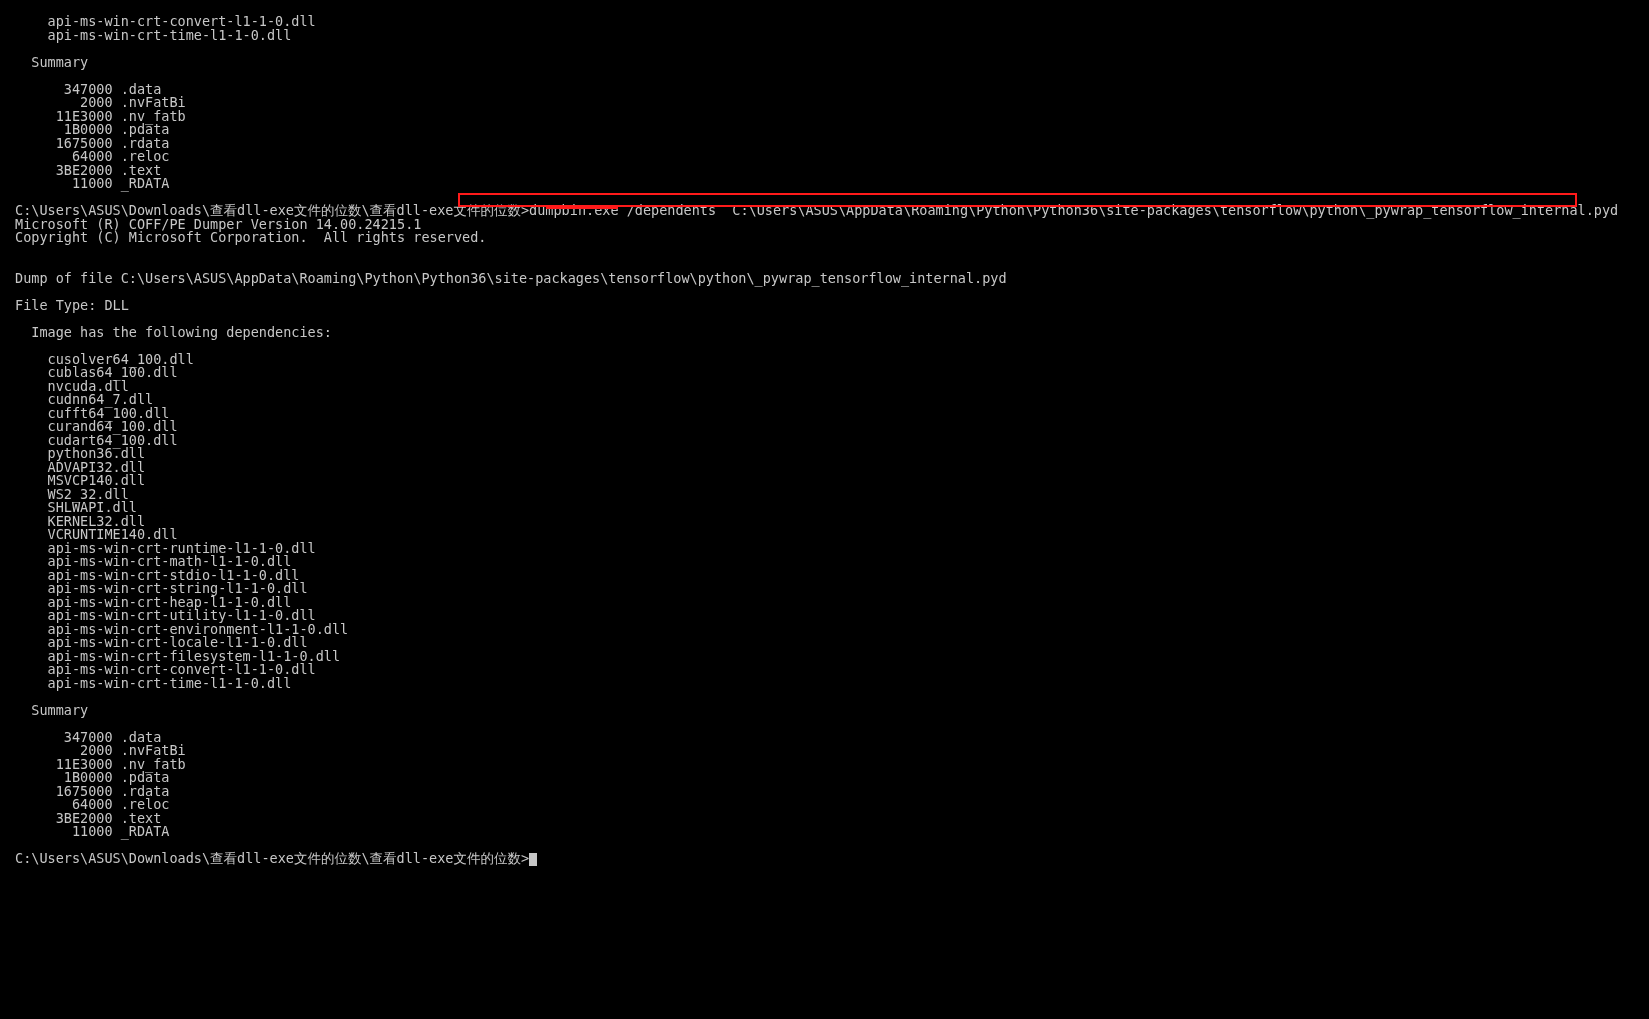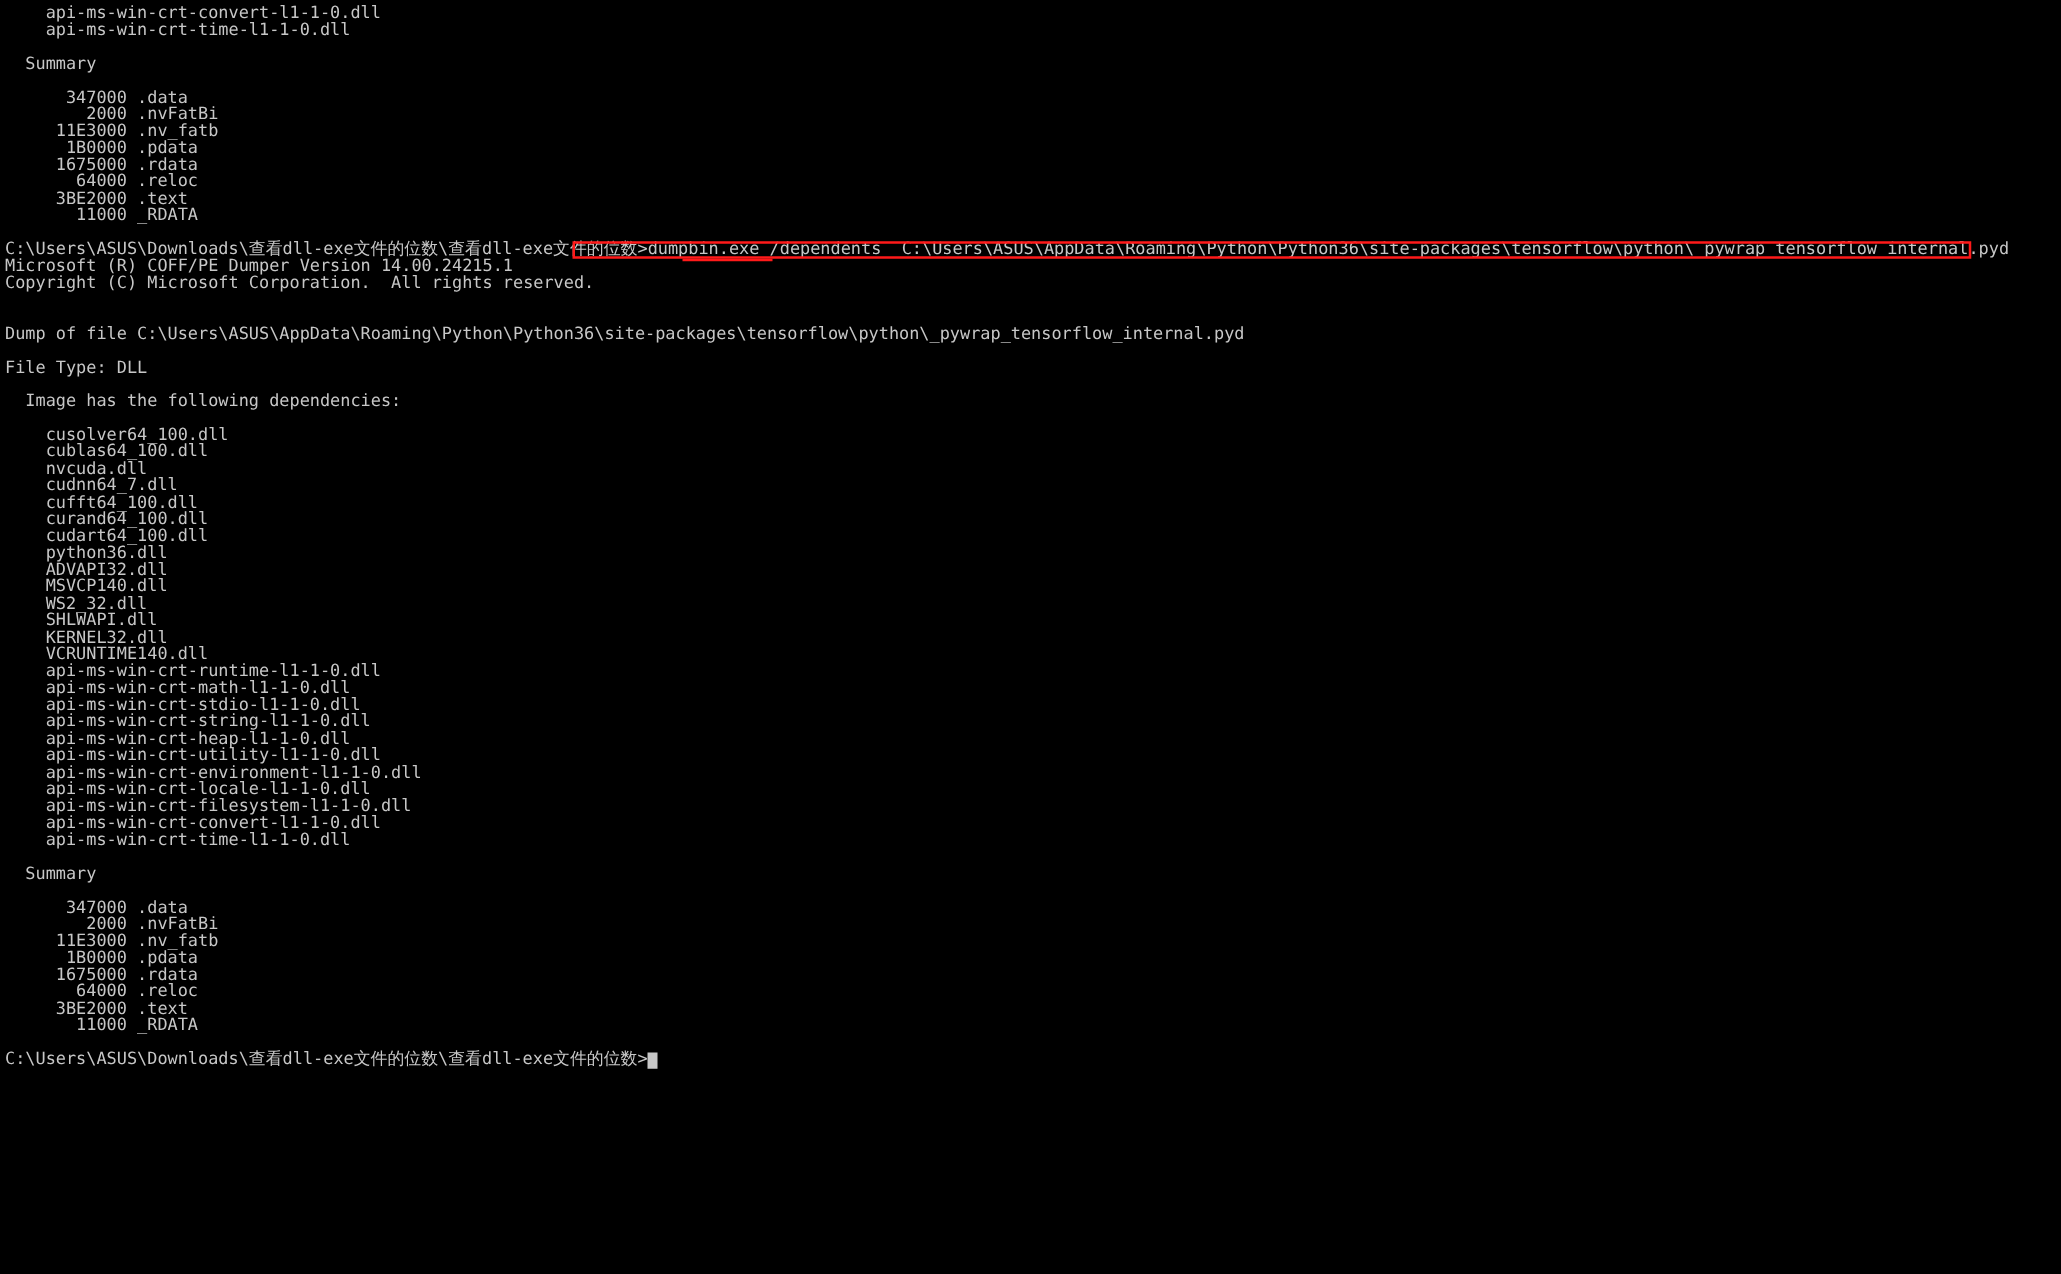--- a/index.html
+++ b/index.html
@@ -1,16 +1,16 @@
 <!DOCTYPE html>
 <html><head>
 <meta charset="utf-8">
 <style>
   html,body{margin:0;padding:0;background:#000;color:#c7c7c7;font-family:Consolas,'SimSun',monospace;font-size:13.5px;line-height:13.5px;width:1649px;height:1019px;overflow:hidden}
-  .term{white-space:pre;padding:0;margin:4px}
+  .term{white-space:pre;padding:0;margin:15px}
   .line{height:13.5px}
   .highlight-box{position:absolute;left:458px;top:193px;width:1119px;height:14px;border:2px solid #ff1a1a;box-sizing:border-box;pointer-events:none}
   .underline{position:absolute;left:546px;top:207px;width:72px;height:2px;background:#ff1a1a;pointer-events:none}
   .cursor{display:inline-block;width:8px;height:13px;background:#c7c7c7;vertical-align:bottom}
 </style>
 </head>
 <body>
 
 <div class="term" id="term"><div class="line">    api-ms-win-crt-convert-l1-1-0.dll</div><div class="line">    api-ms-win-crt-time-l1-1-0.dll</div><div class="line"></div><div class="line">  Summary</div><div class="line"></div><div class="line">      347000 .data</div><div class="line">        2000 .nvFatBi</div><div class="line">     11E3000 .nv_fatb</div><div class="line">      1B0000 .pdata</div><div class="line">     1675000 .rdata</div><div class="line">       64000 .reloc</div><div class="line">     3BE2000 .text</div><div class="line">       11000 _RDATA</div><div class="line"></div><div class="line"><span>C:\Users\ASUS\Downloads\查看dll-exe文件的位数\查看dll-exe文件的位数&gt;</span><span>dumpbin.exe </span><span>/dependents</span><span>  C:\Users\ASUS\AppData\Roaming\Python\Python36\site-packages\tensorflow\python\_pywrap_tensorflow_internal.pyd</span></div><div class="line">Microsoft (R) COFF/PE Dumper Version 14.00.24215.1</div><div class="line">Copyright (C) Microsoft Corporation.  All rights reserved.</div><div class="line"></div><div class="line"></div><div class="line">Dump of file C:\Users\ASUS\AppData\Roaming\Python\Python36\site-packages\tensorflow\python\_pywrap_tensorflow_internal.pyd</div><div class="line"></div><div class="line">File Type: DLL</div><div class="line"></div><div class="line">  Image has the following dependencies:</div><div class="line"></div><div class="line">    cusolver64_100.dll</div><div class="line">    cublas64_100.dll</div><div class="line">    nvcuda.dll</div><div class="line">    cudnn64_7.dll</div><div class="line">    cufft64_100.dll</div><div class="line">    curand64_100.dll</div><div class="line">    cudart64_100.dll</div><div class="line">    python36.dll</div><div class="line">    ADVAPI32.dll</div><div class="line">    MSVCP140.dll</div><div class="line">    WS2_32.dll</div><div class="line">    SHLWAPI.dll</div><div class="line">    KERNEL32.dll</div><div class="line">    VCRUNTIME140.dll</div><div class="line">    api-ms-win-crt-runtime-l1-1-0.dll</div><div class="line">    api-ms-win-crt-math-l1-1-0.dll</div><div class="line">    api-ms-win-crt-stdio-l1-1-0.dll</div><div class="line">    api-ms-win-crt-string-l1-1-0.dll</div><div class="line">    api-ms-win-crt-heap-l1-1-0.dll</div><div class="line">    api-ms-win-crt-utility-l1-1-0.dll</div><div class="line">    api-ms-win-crt-environment-l1-1-0.dll</div><div class="line">    api-ms-win-crt-locale-l1-1-0.dll</div><div class="line">    api-ms-win-crt-filesystem-l1-1-0.dll</div><div class="line">    api-ms-win-crt-convert-l1-1-0.dll</div><div class="line">    api-ms-win-crt-time-l1-1-0.dll</div><div class="line"></div><div class="line">  Summary</div><div class="line"></div><div class="line">      347000 .data</div><div class="line">        2000 .nvFatBi</div><div class="line">     11E3000 .nv_fatb</div><div class="line">      1B0000 .pdata</div><div class="line">     1675000 .rdata</div><div class="line">       64000 .reloc</div><div class="line">     3BE2000 .text</div><div class="line">       11000 _RDATA</div><div class="line"></div><div class="line"><span>C:\Users\ASUS\Downloads\查看dll-exe文件的位数\查看dll-exe文件的位数&gt;</span><span class="cursor"></span></div></div>
 <div class="highlight-box"></div>

